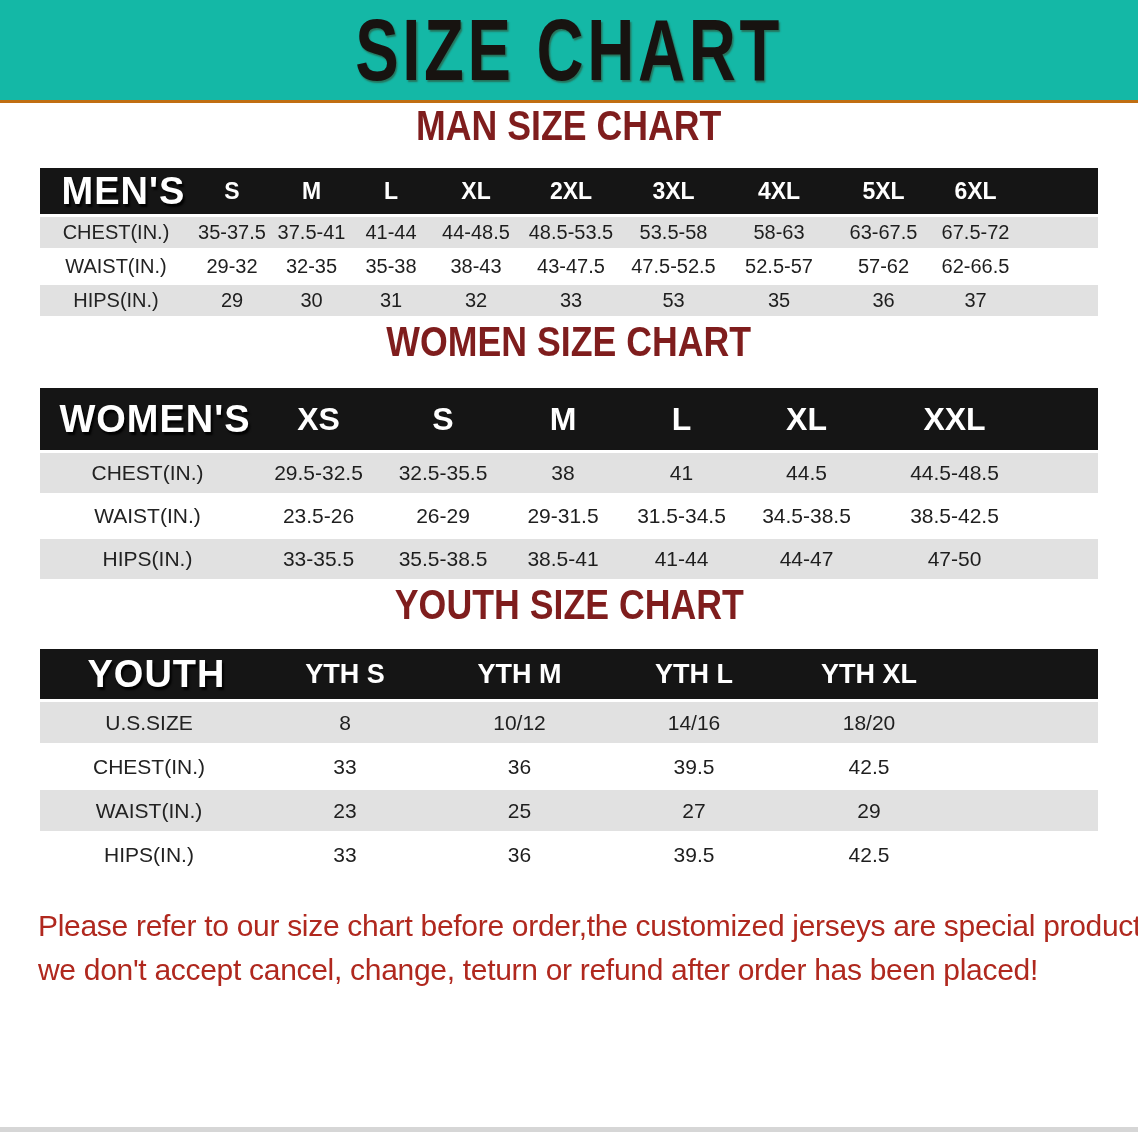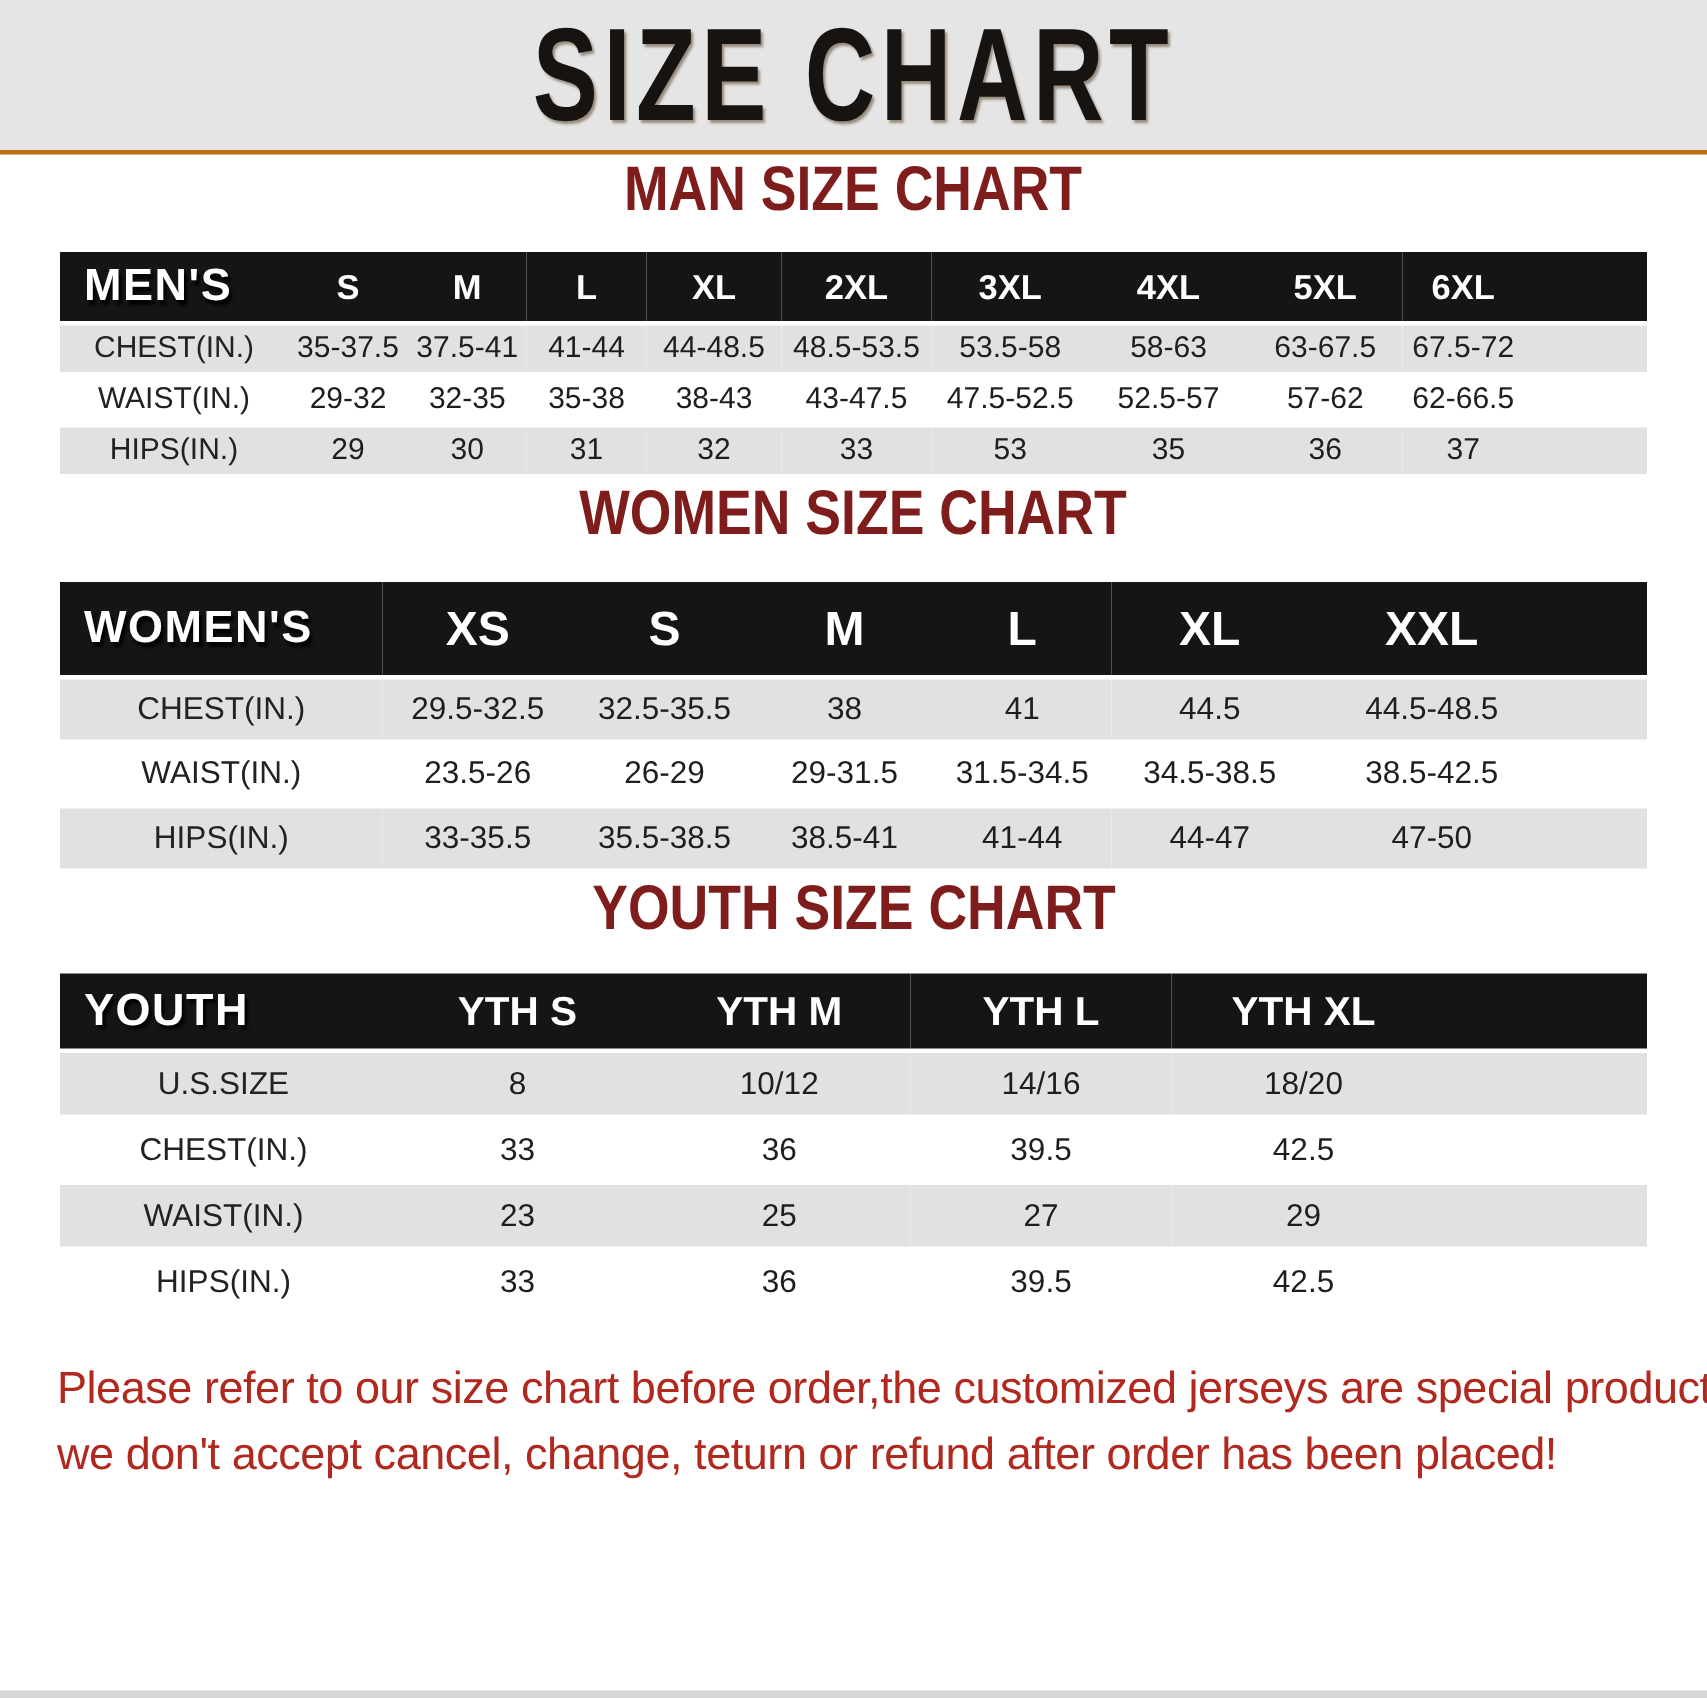--- a/index.html
+++ b/index.html
@@ -8,21 +8,21 @@
     width: 1138px; height: 1132px;
     background: #ffffff;
     font-family: "Liberation Sans", sans-serif;
     overflow: hidden;
   }
   .page { position: relative; width: 1138px; height: 1132px; overflow: hidden; }
 
   
   .banner {
     height: 103px;
-    background: #e5e5e5;
+    background: #14b8a6;
     border-bottom: 3px solid #C06E12;
     display: flex; align-items: center; justify-content: center;
   }
   .banner-title {
     display: inline-block;
     font-size: 88px; font-weight: bold; color: #171310;
     letter-spacing: 5px;
     transform: scaleX(0.74);
     text-shadow: 2px 2px 2px rgba(60,30,0,0.45);
     white-space: nowrap;
@@ -56,22 +56,22 @@
   table.chart thead th {
     background: #151515; color: #ffffff;
     font-weight: 600; text-align: center; vertical-align: middle;
     overflow: hidden; white-space: nowrap;
   }
   table.men   thead th { height: 46px; font-size: 23px; }
   table.women thead th { height: 62px; font-size: 32px; }
   table.youth thead th { height: 50px; font-size: 27px; }
 
   table.chart thead th.corner {
-    text-align: left; padding-left: 16px;
-    font-size: 30px; font-weight: bold; letter-spacing: 1px;
+    text-align: center; padding-left: 16px;
+    font-size: 38px; font-weight: bold; letter-spacing: 1px;
     text-shadow: 2px 3px 2px rgba(0,0,0,0.9);
   }
   table.chart tbody tr:nth-child(odd) { background: #E1E1E1; }
   table.chart tbody tr:nth-child(even) { background: #ffffff; }
   table.chart td {
     text-align: center; vertical-align: middle;
     color: #1e1e1e; white-space: nowrap; overflow: hidden;
   }
   table.men   td { height: 31px; font-size: 20px; }
   table.women td { height: 40px; font-size: 21px; }

